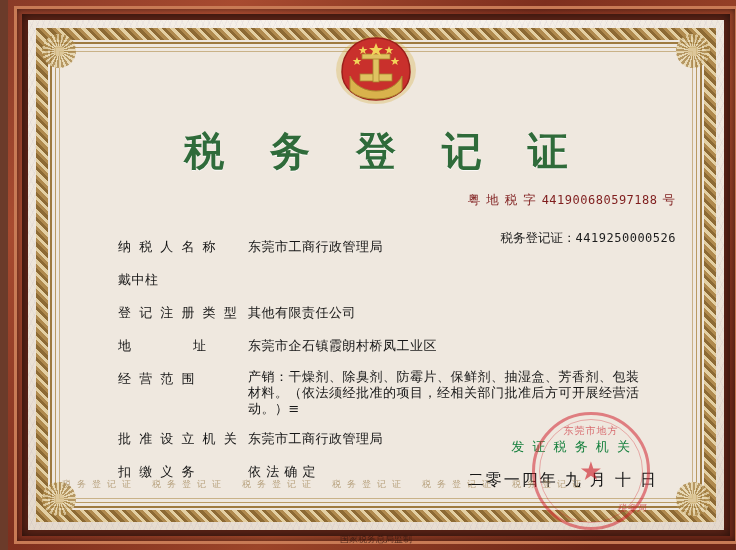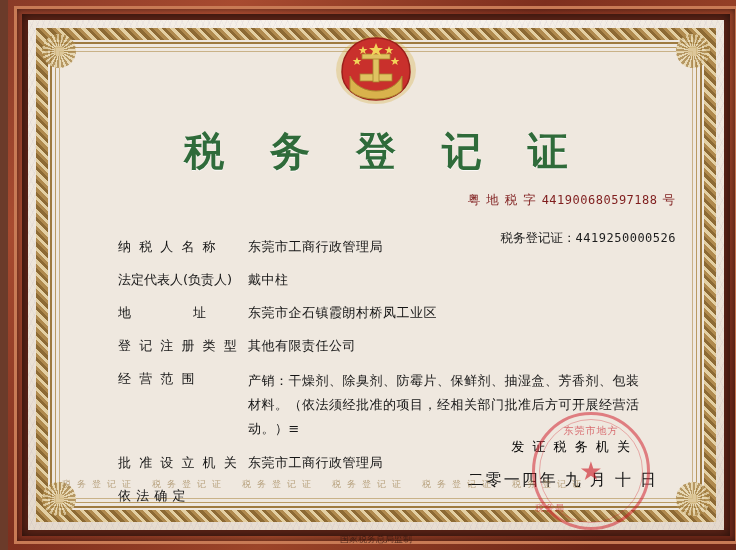--- a/index.html
+++ b/index.html
@@ -206,30 +206,30 @@
     white-space: nowrap;
     font-size: 13px;
   }
   .field-label.tight { letter-spacing: 0px; }
   .field-value {
     flex: 1;
     font-size: 13px;
     letter-spacing: .5px;
   }
   .field-row.scope { margin-bottom: 12px; }
-  .field-row.scope .field-value { line-height: 24px; }
+  .field-row.scope .field-value { line-height: 16px; }
 
   
   .issuer {
     position: absolute;
     right: 92px;
     top: 418px;
     font-size: 13px;
     letter-spacing: 2px;
-    color: #000000;
+    color: #15803d;
     white-space: nowrap;
   }
   .issue-date {
     position: absolute;
     right: 66px;
     top: 450px;
     font-size: 16px;
     letter-spacing: 2px;
     color: #161616;
     white-space: nowrap;
@@ -265,24 +265,25 @@
     position: absolute;
     left: 0; right: 0; top: 9px;
     text-align: center;
     font-size: 10px;
     letter-spacing: 1px;
     color: rgba(200,25,36,.85);
   }
   .stamp-text-bottom {
     position: absolute;
     left: 0; right: 0; bottom: 12px;
-    text-align: left;
+    text-align: right;
     font-size: 9px;
     letter-spacing: 1px;
     color: rgba(200,25,36,.8);
+    font-style: italic;
   }
 </style>
 </head>
 <body>
 
 <div class="frame-outer">
   <div class="frame-bevel-1"></div>
   <div class="frame-inner-dark"></div>
 
   <div class="paper">
@@ -329,45 +330,45 @@
     </div>
 
     <div class="fields">
 
       <div class="field-row">
         <div class="field-label">纳 税 人 名 称</div>
         <div class="field-value">东莞市工商行政管理局</div>
       </div>
 
       <div class="field-row">
-        <div class="field-label tight">法定代表人(负责人)</div>
         <div class="field-value">戴中柱</div>
+      </div>
+
+      <div class="field-row">
+        <div class="field-label">登 记 注 册 类 型</div>
+        <div class="field-value">其他有限责任公司</div>
       </div>
 
       <div class="field-row">
         <div class="field-label">地　　　　址</div>
         <div class="field-value">东莞市企石镇霞朗村桥凤工业区</div>
-      </div>
-
-      <div class="field-row">
-        <div class="field-label">登 记 注 册 类 型</div>
-        <div class="field-value">其他有限责任公司</div>
       </div>
 
       <div class="field-row scope">
         <div class="field-label">经 营 范 围</div>
         <div class="field-value">产销：干燥剂、除臭剂、防霉片、保鲜剂、抽湿盒、芳香剂、包装材料。（依法须经批准的项目，经相关部门批准后方可开展经营活动。）≡</div>
       </div>
 
       <div class="field-row">
         <div class="field-label">批 准 设 立 机 关</div>
         <div class="field-value">东莞市工商行政管理局</div>
       </div>
 
       <div class="field-row">
+        <div class="field-label">扣 缴 义 务</div>
         <div class="field-value">依 法 确 定</div>
       </div>
 
     </div>
 
     <div class="issuer">发 证 税 务 机 关</div>
     <div class="issue-date">二零一四年  九  月 十 日</div>
 
     <div class="stamp">
       <div class="stamp-ring"></div>

